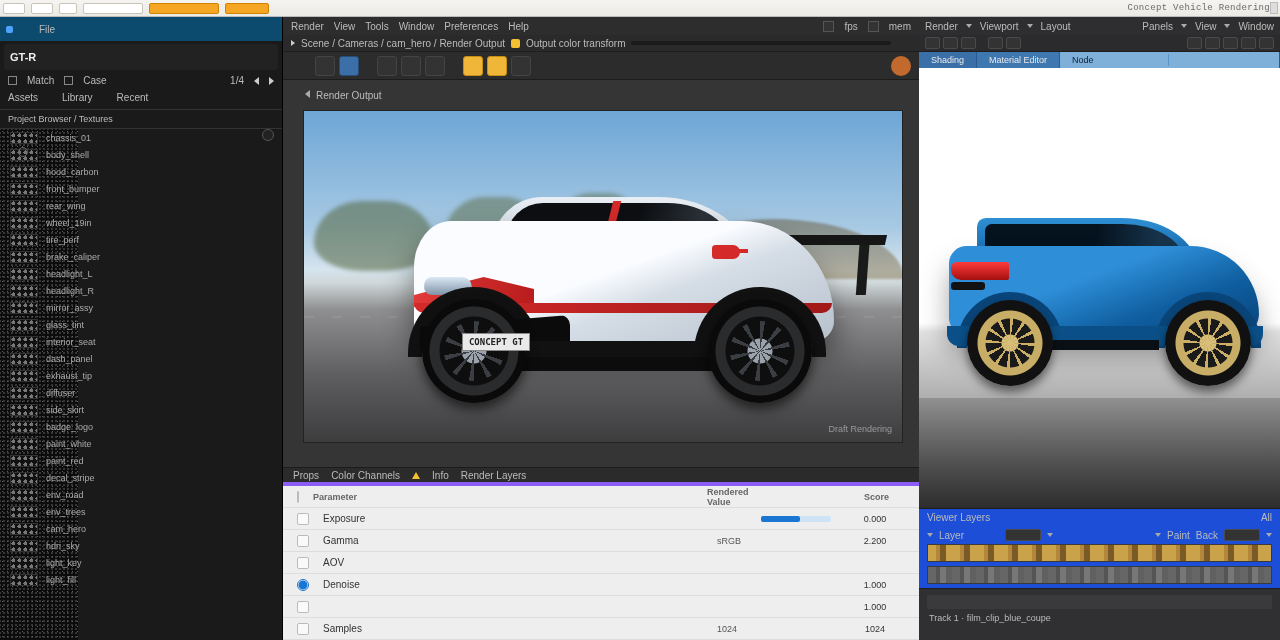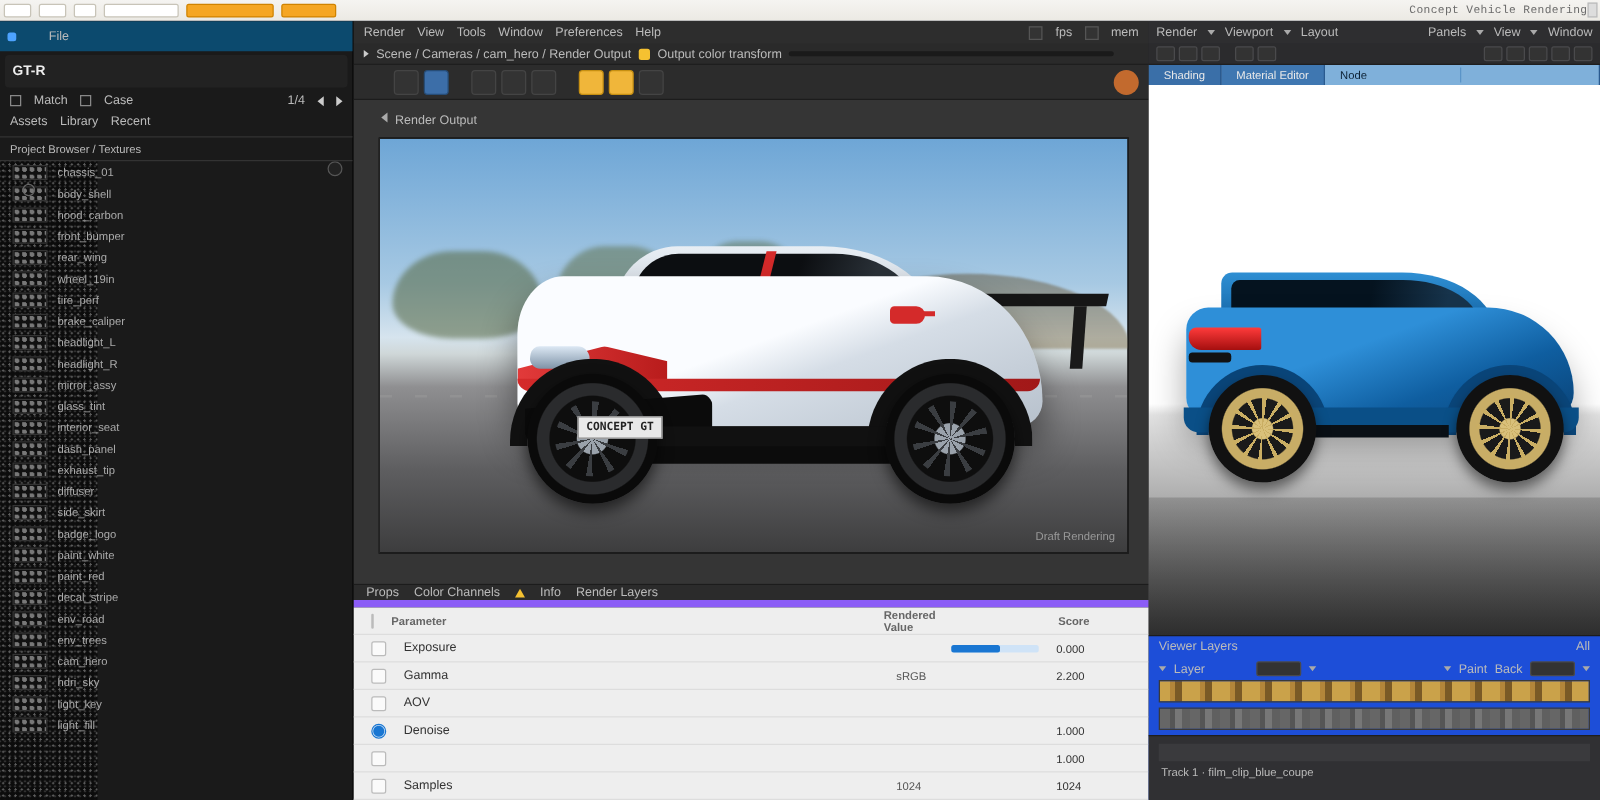--- a/index.html
+++ b/index.html
@@ -12,21 +12,21 @@
 .ribbon .scroll{width:8px;height:12px;background:#ddd;border:1px solid #bbb;margin-right:2px;}
 
 .app{display:flex;height:623px;}
 
 .left{width:283px;background:#1a1a1a;border-right:1px solid #000;display:flex;flex-direction:column;}
 .left-head{height:18px;background:#0c4a6e;display:flex;align-items:center;padding:12px 6px;gap:26px;color:#ddd;font-size:9px;}
 .left-head .dot{width:7px;height:7px;background:#4da3ff;border-radius:2px;}
 .left-search{height:26px;background:#222;margin:3px 4px;border-radius:3px;display:flex;align-items:center;padding:0 6px;color:#eee;font-size:11px;font-weight:600;}
 .left-opts{display:flex;gap:10px;padding:2px 8px 4px;color:#ccc;font-size:9px;align-items:center;}
 .left-opts .sq{width:9px;height:9px;border:1px solid #888;}
-.left-tabs{display:flex;gap:10px;padding:2px 8px 6px;color:#bbb;font-size:9px;}
+.left-tabs{display:flex;gap:24px;padding:2px 8px 6px;color:#bbb;font-size:9px;}
 .left-sub{padding:4px 8px;color:#bbb;font-size:9px;border-top:1px solid #333;border-bottom:1px solid #333;}
 .left-list{flex:1;overflow:hidden;position:relative;}
 .left-row{display:flex;align-items:center;height:17px;padding:0 10px;gap:8px;}
 .left-row .thumb{width:28px;height:12px;background:radial-gradient(circle at 40% 40%,#777 0 2px,transparent 2px) 0 0/6px 6px,#111;border:1px solid #333;}
 .left-row .nm{color:#aaa;font-size:9px;}
 .left-list::before{content:"";position:absolute;left:0;top:0;bottom:0;width:78px;background:
  radial-gradient(circle,#666 0 .8px,transparent 1px) 0 0/5px 5px,
  radial-gradient(circle,#555 0 .6px,transparent .9px) 2px 2px/4px 4px,
  #0b0b0b;opacity:.9;}
 .left-row{position:relative;z-index:1;}
@@ -77,29 +77,29 @@
 .wheel.fw{left:48px;}
 .wheel.rw{left:334px;}
 .arch{position:absolute;width:132px;height:70px;border:14px solid #111;border-bottom:none;border-radius:80px 80px 0 0;top:96px;}
 .arch.fa{left:34px;}
 .arch.ra{left:320px;}
 .headlight{position:absolute;left:50px;top:86px;width:48px;height:18px;background:linear-gradient(#dce8f4,#7f93a7);border-radius:6px 12px 4px 10px;transform:skewX(-10deg);}
 .plate{position:absolute;left:88px;top:142px;width:68px;height:18px;background:#e9e9e9;border:1px solid #888;color:#222;font:700 9px/16px monospace;text-align:center;}
 .wm{position:absolute;right:10px;bottom:8px;color:#bcbcbc;font-size:9px;opacity:.7;}
 
 .mid-bottom{background:#2b2b2b;border-top:1px solid #1c1c1c;}
-.mid-btabs{height:18px;display:flex;align-items:center;gap:12px;padding:0 10px;color:#ccc;border-bottom:6px solid #8b5cf6;font-size:9px;}
+.mid-btabs{height:18px;display:flex;align-items:center;gap:12px;padding:0 10px;color:#ccc;border-bottom:4px solid #8b5cf6;font-size:9px;}
 .mid-btabs .warn2{width:0;height:0;border-left:4px solid transparent;border-right:4px solid transparent;border-bottom:7px solid #f5c131;}
 .prop-grid{background:#eee;}
 .prop-row{display:flex;align-items:center;height:22px;border-bottom:1px solid #ddd;padding:0 14px;gap:14px;}
 .prop-row .rlead{width:12px;height:12px;border:1px solid #bbb;background:#fafafa;border-radius:2px;}
 .prop-row .rlead.radio{border-radius:50%;background:radial-gradient(circle,#1976d2 0 4px,#fff 5px);border-color:#1976d2;}
 .prop-row .pname{flex:0 0 380px;color:#333;font-size:10px;}
 .prop-row .pmid{flex:1;color:#555;font-size:9px;}
-.prop-row .pval{flex:0 0 60px;text-align:left;color:#333;font-size:9px;}
+.prop-row .pval{flex:0 0 60px;text-align:center;color:#333;font-size:9px;}
 .prop-row .bar{flex:0 0 70px;height:6px;background:#cfe3f7;position:relative;border-radius:2px;}
 .prop-row .bar::after{content:"";position:absolute;left:0;top:0;bottom:0;width:55%;background:#1976d2;border-radius:2px;}
 .prop-row.hdr .pname,.prop-row.hdr .pmid,.prop-row.hdr .pval{color:#666;font-weight:600;font-size:9px;}
 
 
 .right{width:361px;background:#2b2b2c;display:flex;flex-direction:column;}
 .r-menubar{height:18px;background:#2e2e30;display:flex;align-items:center;padding:0 6px;gap:8px;color:#ccc;font-size:9px;}
 .r-menubar .chevd{width:0;height:0;border-left:3px solid transparent;border-right:3px solid transparent;border-top:4px solid #aaa;}
 .r-toolbar{height:17px;background:#2b2b2d;display:flex;align-items:center;padding:0 6px;gap:3px;border-bottom:1px solid #1e1e1f;}
 .r-toolbar .tb{width:15px;height:12px;border:1px solid #4a4a4c;background:#333;border-radius:2px;}

